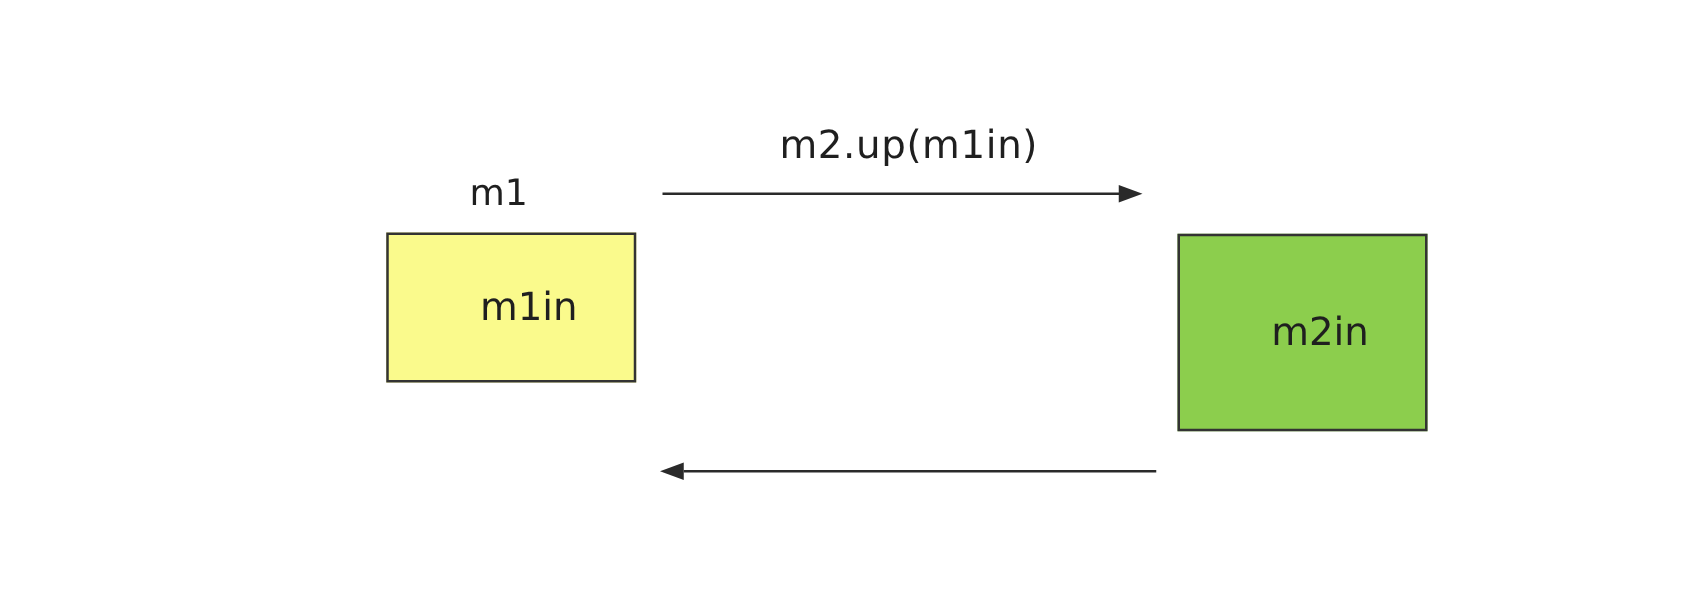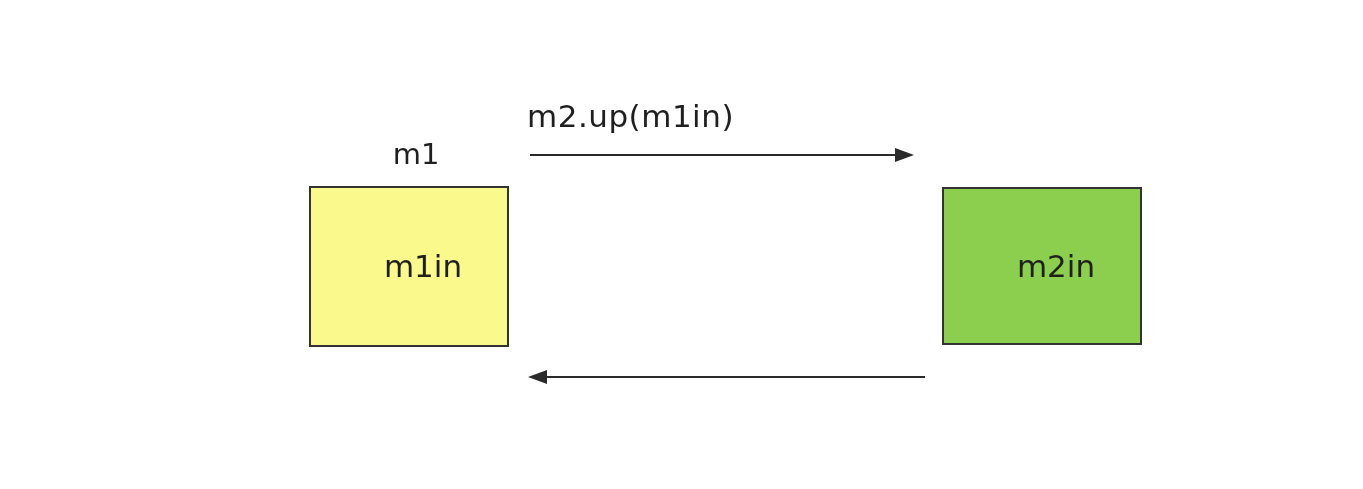--- a/index.html
+++ b/index.html
@@ -15,43 +15,44 @@
 
   
   .node-box {
     position: absolute;
     box-sizing: border-box;
     border: 2px solid #333333;
     display: flex;
     align-items: center;
     justify-content: center;
   }
-  .b-m1 { left: 309px; top: 186px; width: 200px; height: 161px; }
+  .b-m1 { left: 309px; top: 186px; width: 200px; height: 120px; }
   .b-m2 { left: 942px; top: 187px; width: 200px; height: 158px; }
   .node-content {
     font-size: 31px;
     line-height: 1;
     padding-left: 28px; 
     white-space: nowrap;
   }
 
   
   .node-title {
     position: absolute;
     text-align: center;
     font-size: 29px;
     line-height: 34px;
     height: 34px;
   }
-  .t-m1 { left: 316px; width: 200px; top: 137px; }
+  .t-m1 { left: 299px; width: 200px; top: 137px; }
   .t-m2 { left: 963px; width: 200px; top: 138px; }
 
   
   .edge-label {
     position: absolute;
+    text-align: center;
     font-size: 31px;
     line-height: 34px;
     letter-spacing: 0.5px;
     white-space: nowrap;
   }
   .el-top    { left: 527px; width: 400px; top: 99px; }
   .el-bottom { left: 527px; width: 400px; top: 411px; }
 
   
   .edge-line { position: absolute; height: 2px; background: #2a2a2a; }

